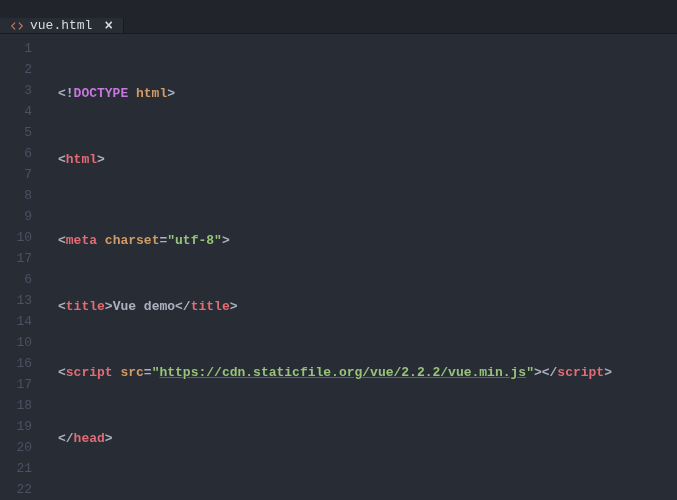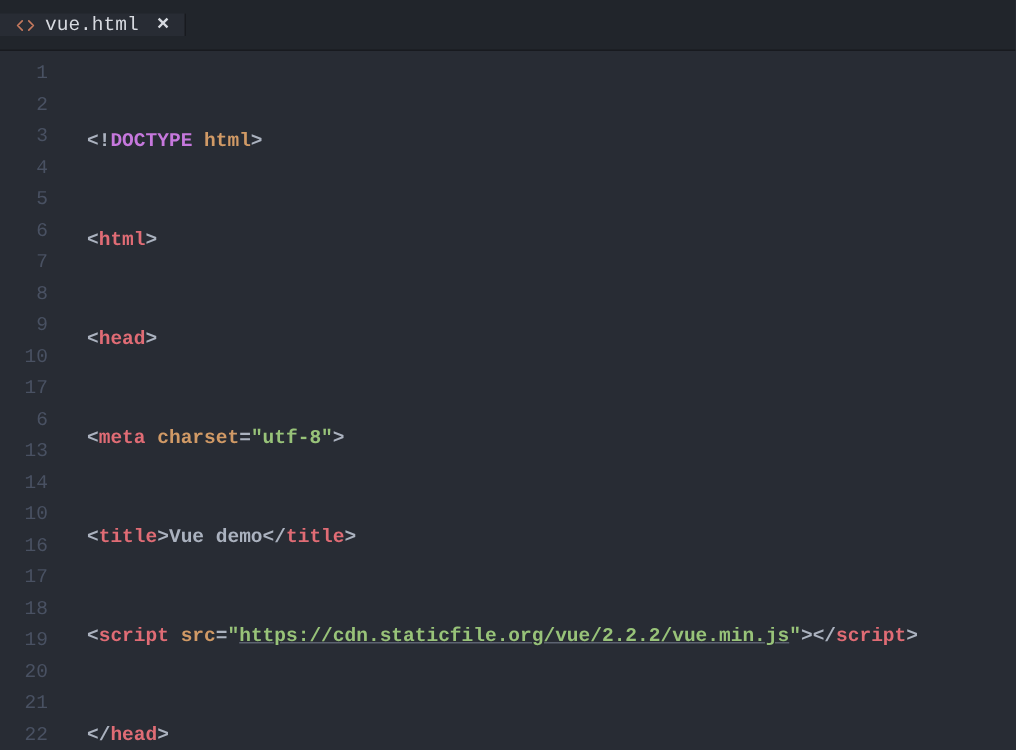--- a/index.html
+++ b/index.html
@@ -9,21 +9,21 @@
     font-size: 13px;
     color: #abb2bf;
     width: 677px;
     height: 500px;
     overflow: hidden;
   }
   .tab-bar {
     background: #21252b;
     height: 34px;
     display: flex;
-    align-items: center;
+    align-items: flex-end;
     border-bottom: 1px solid #181a1f;
   }
   .tab {
     background: #282c34;
     display: flex;
     align-items: center;
     padding: 0 10px 0 10px;
     gap: 6px;
     font-size: 13px;
     color: #d7dae0;
@@ -117,21 +117,20 @@
       <div>20</div>
       <div>21</div>
       <div>22</div>
     </div>
   <div class="code">
 
     <div class="line"><span class="p">&lt;!</span><span class="kw">DOCTYPE</span><span class="at"> html</span><span class="p">&gt;</span></div>
 
     <div class="line"><span class="p">&lt;</span><span class="tg">html</span><span class="p">&gt;</span></div>
 
-    <div class="line"><span class="p">&lt;</span><span class="tg">head</span><span class="p">&gt;</span></div>
 
     <div class="line"><span class="p">&lt;</span><span class="tg">meta</span><span class="at"> charset</span><span class="p">=</span><span class="st">"utf-8"</span><span class="p">&gt;</span></div>
 
     <div class="line"><span class="p">&lt;</span><span class="tg">title</span><span class="p">&gt;</span><span class="p">Vue demo</span><span class="p">&lt;/</span><span class="tg">title</span><span class="p">&gt;</span></div>
 
     <div class="line"><span class="p">&lt;</span><span class="tg">script</span><span class="at"> src</span><span class="p">=</span><span class="st">"</span><span class="st url">https://cdn.staticfile.org/vue/2.2.2/vue.min.js</span><span class="st">"</span><span class="p">&gt;&lt;/</span><span class="tg">script</span><span class="p">&gt;</span></div>
 
     <div class="line"><span class="p">&lt;/</span><span class="tg">head</span><span class="p">&gt;</span></div>
 
     

